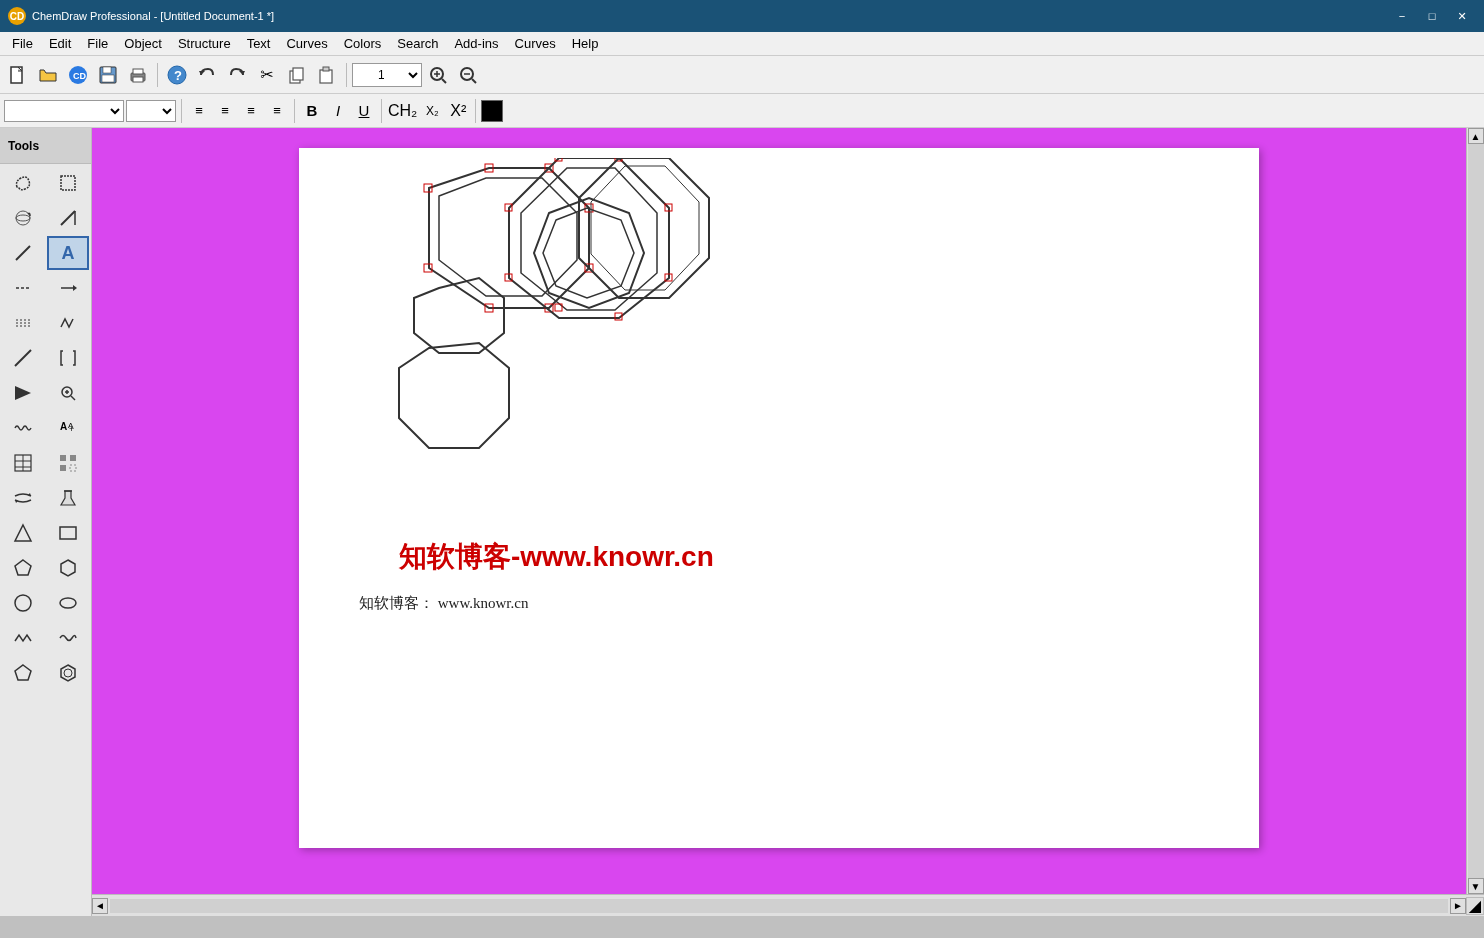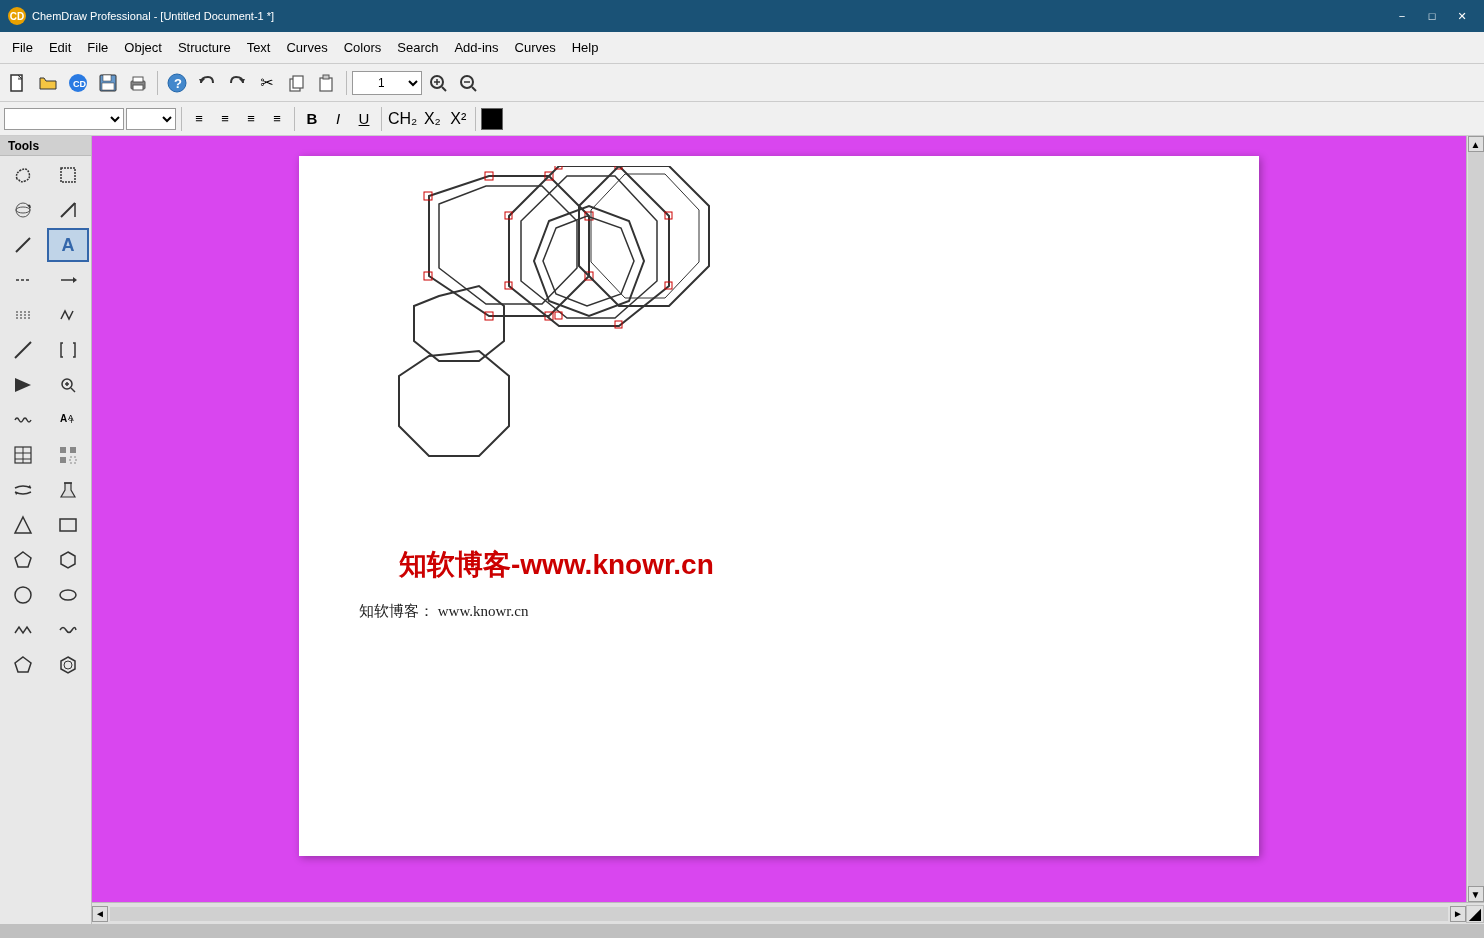--- a/index.html
+++ b/index.html
@@ -16,21 +16,21 @@
       font-size: 13px;
     }
     #titlebar .title-left { display: flex; align-items: center; gap: 6px; flex: 1; }
     #titlebar .title-logo { width: 18px; height: 18px; background: #e8a000; border-radius: 50%; display: flex; align-items: center; justify-content: center; font-size: 10px; font-weight: bold; color: white; }
     #titlebar .win-controls { display: flex; gap: 2px; }
     #titlebar .win-btn { width: 28px; height: 20px; display: flex; align-items: center; justify-content: center; font-size: 11px; cursor: pointer; color: white; }
 
     
     #menubar {
       background: #f0f0f0;
-      height: 32px;
+      height: 24px;
       display: flex;
       align-items: center;
       padding: 0 4px;
       border-bottom: 1px solid #ccc;
       font-size: 13px;
     }
     .menu-item {
       padding: 2px 8px;
       cursor: pointer;
       color: #000;
@@ -104,21 +104,21 @@
       border-right: 1px solid #bbb;
       display: flex;
       flex-direction: column;
     }
     #tools-header {
       background: #d0d0d0;
       padding: 2px 8px;
       font-size: 12px;
       font-weight: bold;
       border-bottom: 1px solid #bbb;
-      height: 20px;
+      height: 36px;
       display: flex;
       align-items: center;
     }
     #tools-grid {
       display: grid;
       grid-template-columns: 44px 44px;
       padding: 2px;
       gap: 1px;
     }
     .tool-btn {
@@ -337,21 +337,21 @@
   <div class="fmt-btn align-btn" title="Align Left">≡</div>
   <div class="fmt-btn align-btn" title="Align Center">≡</div>
   <div class="fmt-btn align-btn" title="Align Right">≡</div>
   <div class="fmt-btn align-btn" title="Justify">≡</div>
   <div class="tb-sep"></div>
   <div class="fmt-btn fmt-bold" title="Bold">B</div>
   <div class="fmt-btn fmt-italic" title="Italic">I</div>
   <div class="fmt-btn fmt-underline" title="Underline">U</div>
   <div class="tb-sep"></div>
   <div class="fmt-btn" title="CH2" style="font-size:16px;">CH₂</div>
-  <div class="fmt-btn" title="Subscript" style="font-size:16px;">X₂</div>
+  <div class="fmt-btn" title="Subscript" style="font-size:12px;">X₂</div>
   <div class="fmt-btn" title="Superscript" style="font-size:16px;">X²</div>
   <div class="tb-sep"></div>
   <div class="color-swatch" title="Color"></div>
 </div>
 
 <div id="main-layout">
 
   <div id="tools-panel">
     <div id="tools-header">
       <span>Tools</span>

